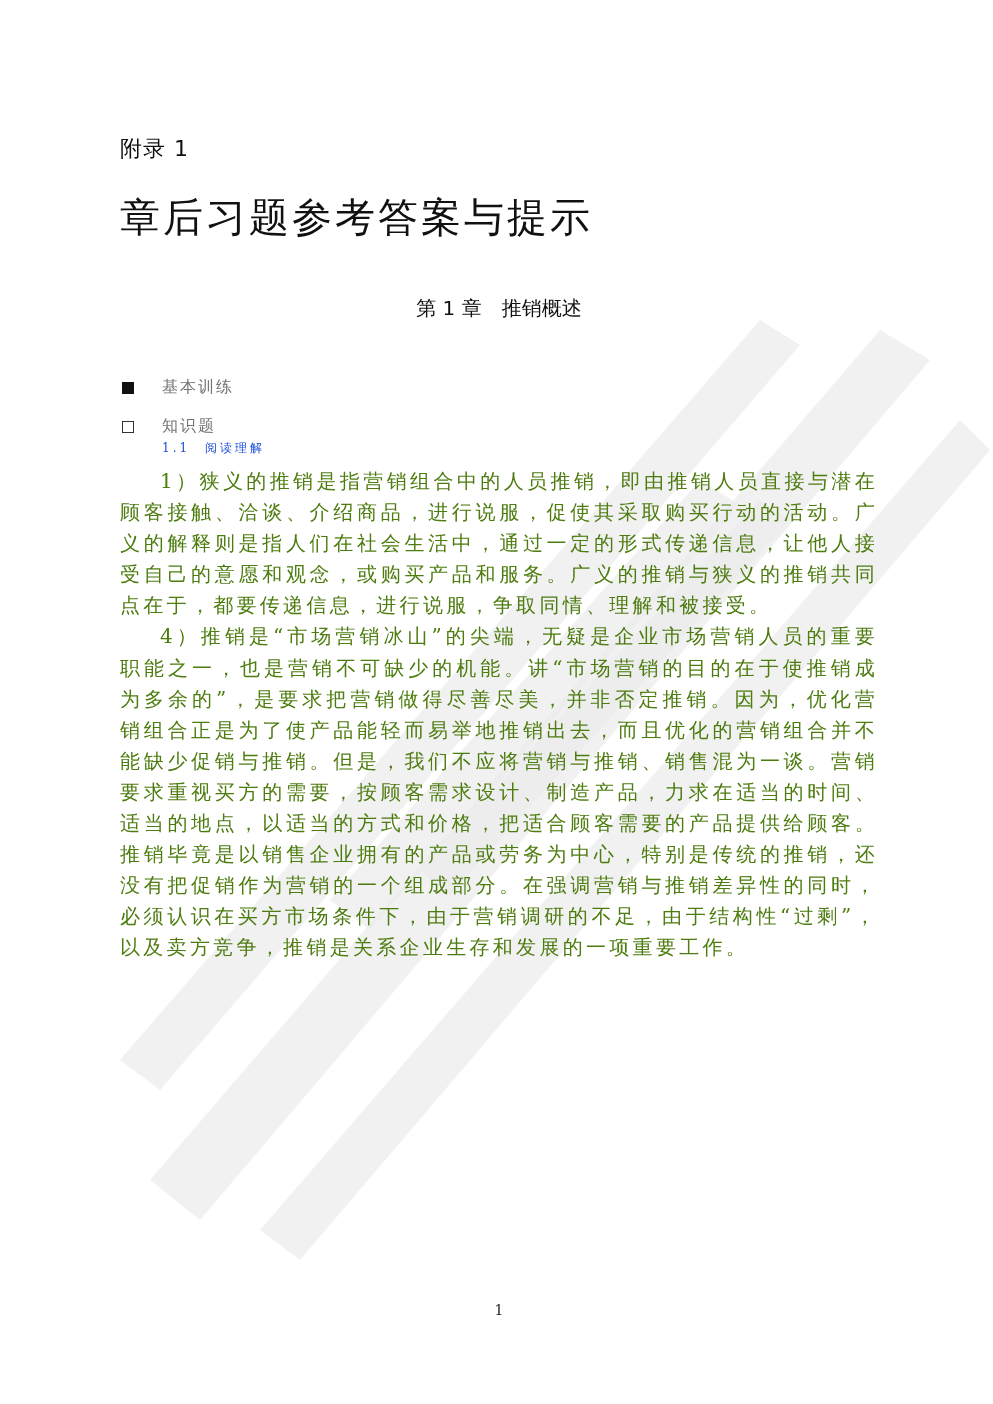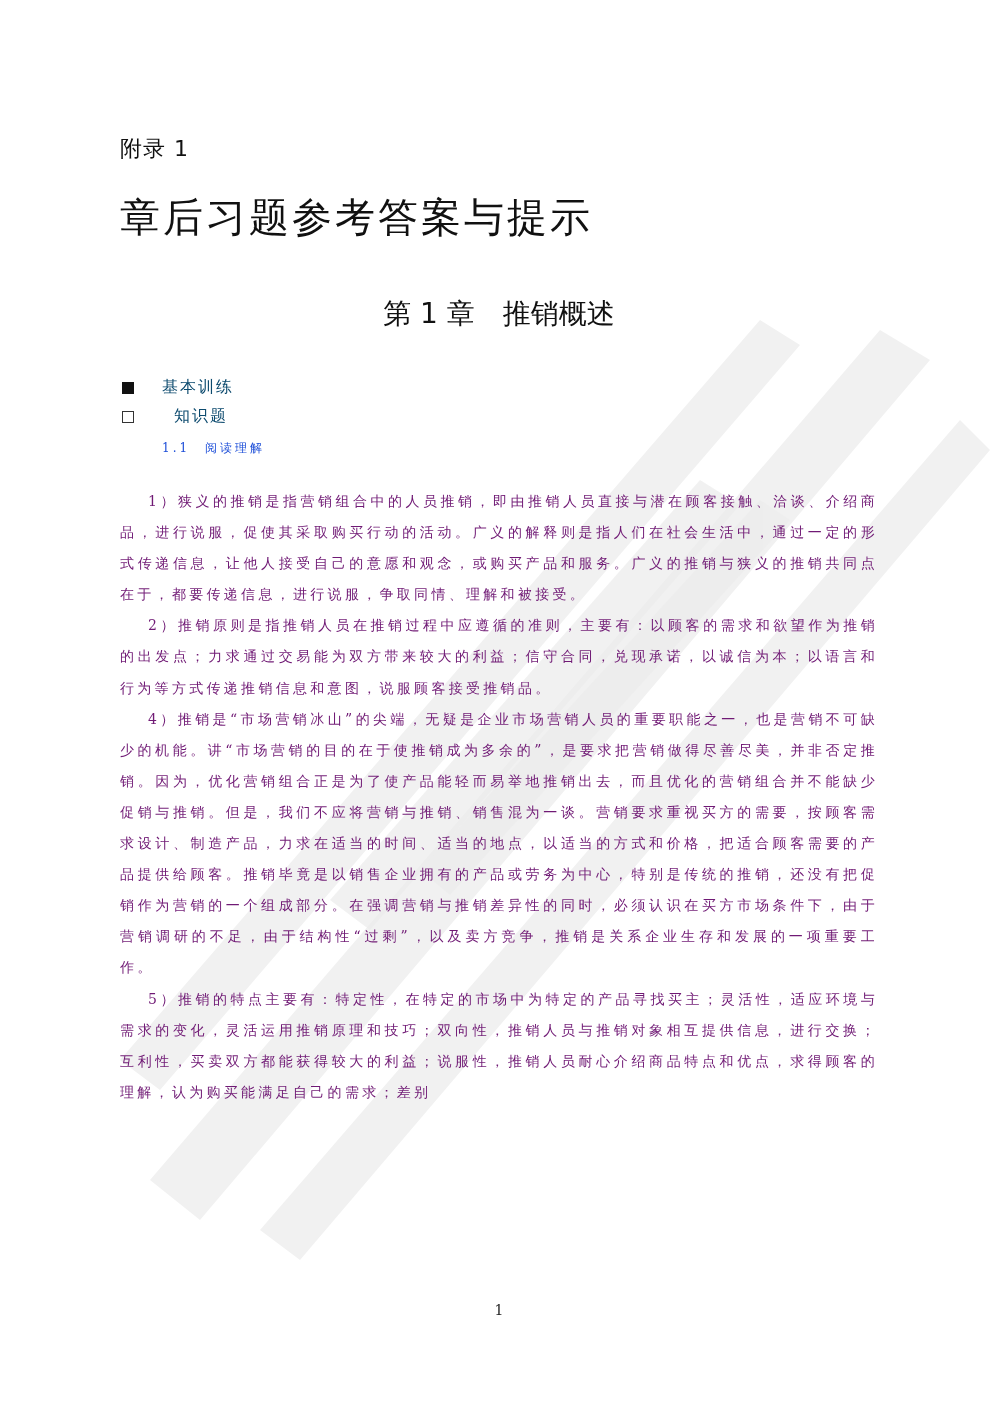--- a/index.html
+++ b/index.html
@@ -47,31 +47,31 @@
       letter-spacing: 3px;
       color: #111;
     }
     .chapter-title {
       position: absolute;
       top: 295px;
       left: 0;
       width: 758px;
       text-align: center;
       font-family: "DejaVu Sans", sans-serif;
-      font-size: 28px;
+      font-size: 20px;
       color: #111;
       white-space: pre;
     }
     .section-row {
       position: absolute;
       left: 2px;
       font-family: "DejaVu Sans", sans-serif;
       font-size: 16px;
       letter-spacing: 2px;
-      color: #0c4a6e;
+      color: #737373;
       display: flex;
       align-items: center;
       justify-content: flex-end;
     }
     .section-row .marker {
       display: inline-block;
       width: 12px;
       height: 12px;
       margin-right: 28px;
       box-sizing: border-box;
@@ -84,27 +84,27 @@
       top: 440px;
       font-family: "DejaVu Serif", serif;
       font-size: 12px;
       letter-spacing: 3px;
       color: #1d4ed8;
       white-space: pre;
     }
     .body-text {
       position: absolute;
       left: 0;
-      top: 486px;
+      top: 466px;
       width: 758px;
       font-family: "DejaVu Serif", serif;
-      font-size: 14px;
+      font-size: 20px;
       line-height: 31.1px;
       letter-spacing: 3.3px;
-      color: #701a75;
+      color: #4d7c0f;
       text-align: justify;
     }
     .body-text p {
       margin: 0;
       text-indent: 2em;
     }
     .page-number {
       position: absolute;
       top: 1302px;
       left: 0;
@@ -136,29 +136,27 @@
 
   <div class="main-title">章后习题参考答案与提示</div>
 
   <div class="chapter-title">第 1 章　推销概述</div>
 
   <div class="section-row" style="top:377px;">
     <span class="marker filled"></span>
     <span>基本训练</span>
   </div>
 
-  <div class="section-row" style="top:406px;gap:12px;">
+  <div class="section-row" style="top:416px;">
     <span class="marker hollow"></span>
     <span>知识题</span>
   </div>
 
   <div class="sub-heading">1.1　阅读理解</div>
 
   <div class="body-text">
     <p>1）狭义的推销是指营销组合中的人员推销，即由推销人员直接与潜在顾客接触、洽谈、介绍商品，进行说服，促使其采取购买行动的活动。广义的解释则是指人们在社会生活中，通过一定的形式传递信息，让他人接受自己的意愿和观念，或购买产品和服务。广义的推销与狭义的推销共同点在于，都要传递信息，进行说服，争取同情、理解和被接受。</p>
-    <p>2）推销原则是指推销人员在推销过程中应遵循的准则，主要有：以顾客的需求和欲望作为推销的出发点；力求通过交易能为双方带来较大的利益；信守合同，兑现承诺，以诚信为本；以语言和行为等方式传递推销信息和意图，说服顾客接受推销品。</p>
     <p>4）推销是“市场营销冰山”的尖端，无疑是企业市场营销人员的重要职能之一，也是营销不可缺少的机能。讲“市场营销的目的在于使推销成为多余的”，是要求把营销做得尽善尽美，并非否定推销。因为，优化营销组合正是为了使产品能轻而易举地推销出去，而且优化的营销组合并不能缺少促销与推销。但是，我们不应将营销与推销、销售混为一谈。营销要求重视买方的需要，按顾客需求设计、制造产品，力求在适当的时间、适当的地点，以适当的方式和价格，把适合顾客需要的产品提供给顾客。推销毕竟是以销售企业拥有的产品或劳务为中心，特别是传统的推销，还没有把促销作为营销的一个组成部分。在强调营销与推销差异性的同时，必须认识在买方市场条件下，由于营销调研的不足，由于结构性“过剩”，以及卖方竞争，推销是关系企业生存和发展的一项重要工作。</p>
-    <p>5）推销的特点主要有：特定性，在特定的市场中为特定的产品寻找买主；灵活性，适应环境与需求的变化，灵活运用推销原理和技巧；双向性，推销人员与推销对象相互提供信息，进行交换；互利性，买卖双方都能获得较大的利益；说服性，推销人员耐心介绍商品特点和优点，求得顾客的理解，认为购买能满足自己的需求；差别</p>
   </div>
 
   <div class="page-number">1</div>
 
 </div>
 
 </body></html>

